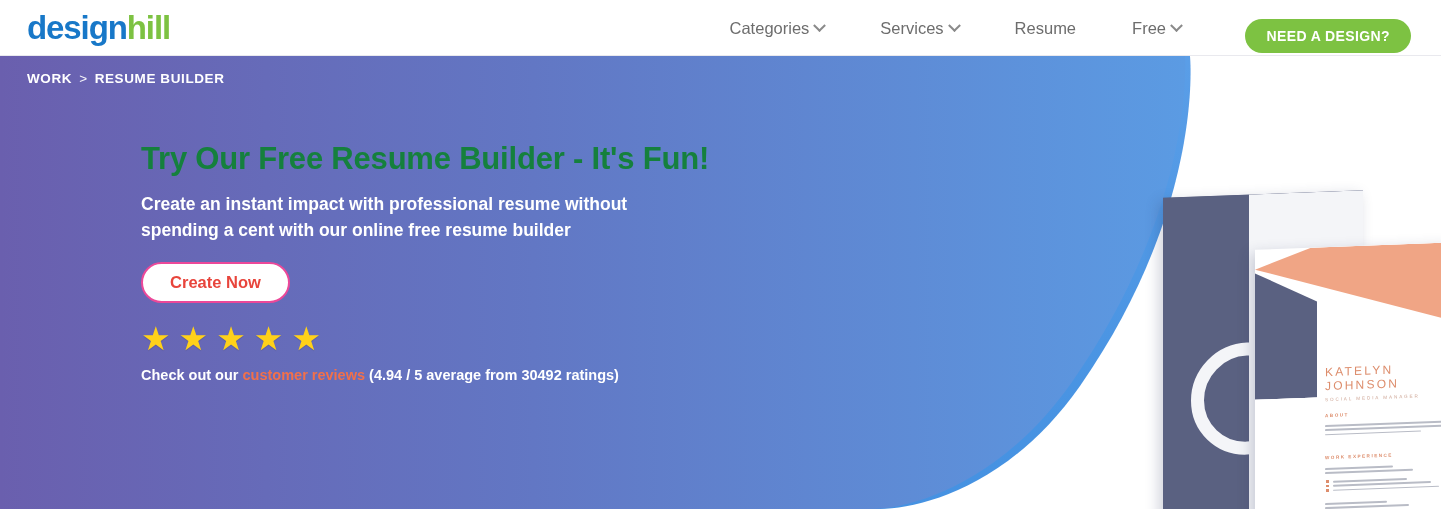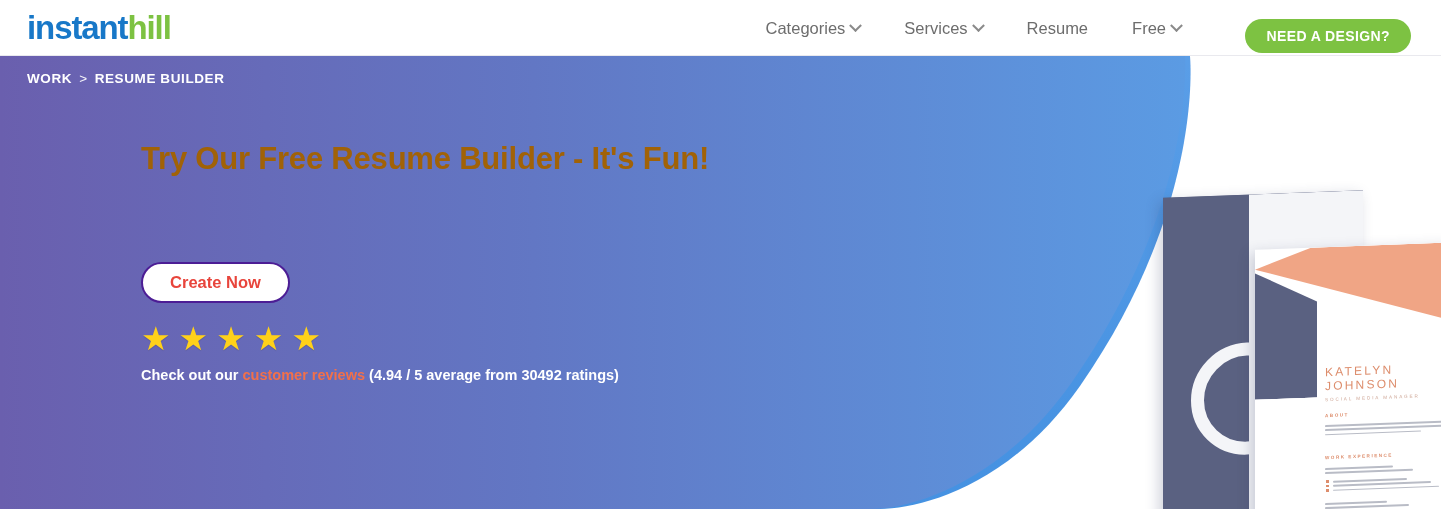--- a/index.html
+++ b/index.html
@@ -25,21 +25,21 @@
     letter-spacing: -1.1px;
     line-height: 38px;
     user-select: none;
   }
   .logo .d { color: #1878c8; }
   .logo .h { color: #7dc242; }
 
   .nav {
     position: absolute; right: 238px; top: 0;
     height: 56px;
-    display: flex; align-items: center; gap: 0px;
+    display: flex; align-items: center; gap: 12px;
   }
   .nav-item {
     display: flex; align-items: center; gap: 6px;
     color: #6d6d6d; font-size: 16.5px;
     padding: 0 22px; height: 56px;
     cursor: pointer; white-space: nowrap;
   }
   .chev {
     width: 9px; height: 9px;
     border-right: 2px solid #8a8a8a;
@@ -78,35 +78,35 @@
     letter-spacing: 0.6px;
     display: flex; align-items: center; gap: 7px;
     z-index: 20;
   }
   .breadcrumb .bc-root { font-weight: bold; cursor: pointer; }
   .breadcrumb .bc-sep { font-weight: normal; opacity: .95; }
   .breadcrumb .bc-cur { font-weight: bold; }
 
   .headline {
     position: absolute; left: 141px; top: 85px;
-    font-size: 31px; font-weight: bold; color: #a16207;
+    font-size: 31px; font-weight: bold; color: #15803d;
     letter-spacing: -0.2px;
     z-index: 20; white-space: nowrap;
   }
   .subtitle {
     position: absolute; left: 141px; top: 135px;
     font-size: 17.5px; font-weight: bold; color: #ffffff;
     line-height: 26px; z-index: 20;
     max-width: 520px;
   }
   .create-btn {
     position: absolute; left: 141px; top: 206px;
     width: 149px; height: 41px;
     background: #ffffff;
-    border: 2px solid #4c1d95;
+    border: 2px solid #ec4899;
     border-radius: 21px;
     color: #e8453c; font-size: 16.5px; font-weight: bold;
     font-family: "Liberation Sans", sans-serif;
     cursor: pointer; z-index: 20;
     display: flex; align-items: center; justify-content: center;
   }
   .stars {
     position: absolute; left: 141px; top: 266px;
     display: flex; gap: 8px; z-index: 20;
   }
@@ -230,21 +230,21 @@
     content: ""; position: absolute; left: -7px; top: -0.8px;
     width: 2.6px; height: 2.6px; background: #dd8d6c;
   }
 </style>
 </head>
 <body>
 
 <div class="header">
 
   <div class="logo">
-    <span class="d">instant</span><span class="h">hill</span>
+    <span class="d">design</span><span class="h">hill</span>
   </div>
 
   <nav class="nav">
     <div class="nav-item">
       <span>Categories</span>
       <span class="chev"></span>
     </div>
     <div class="nav-item">
       <span>Services</span>
       <span class="chev"></span>
@@ -287,20 +287,24 @@
   </svg>
 
   <div class="breadcrumb">
     <span class="bc-root">WORK</span>
     <span class="bc-sep">&gt;</span>
     <span class="bc-cur">RESUME BUILDER</span>
   </div>
 
   <h1 class="headline">Try Our Free Resume Builder - It's Fun!</h1>
 
+  <div class="subtitle">
+    <div>Create an instant impact with professional resume without</div>
+    <div>spending a cent with our online free resume builder</div>
+  </div>
 
   <button class="create-btn">Create Now</button>
 
   <div class="stars">
     <span class="star">★</span>
     <span class="star">★</span>
     <span class="star">★</span>
     <span class="star">★</span>
     <span class="star">★</span>
   </div>

